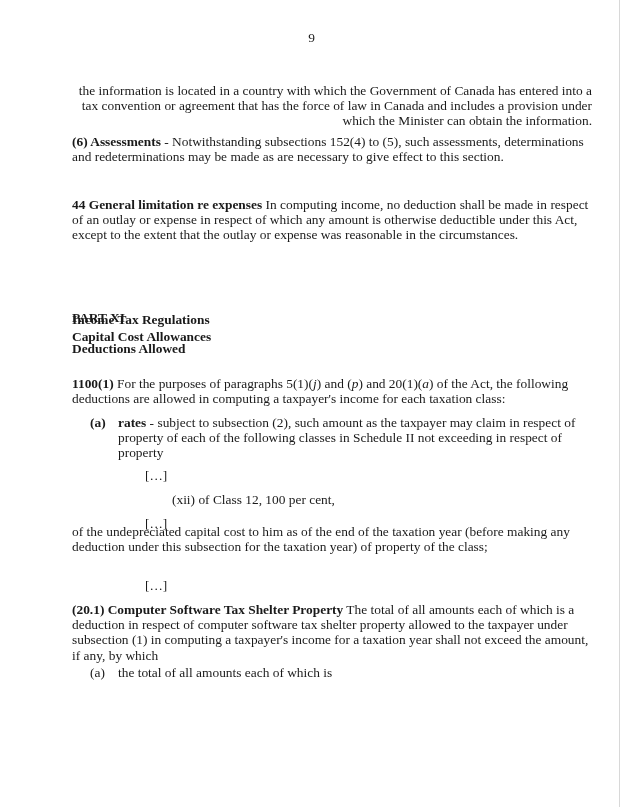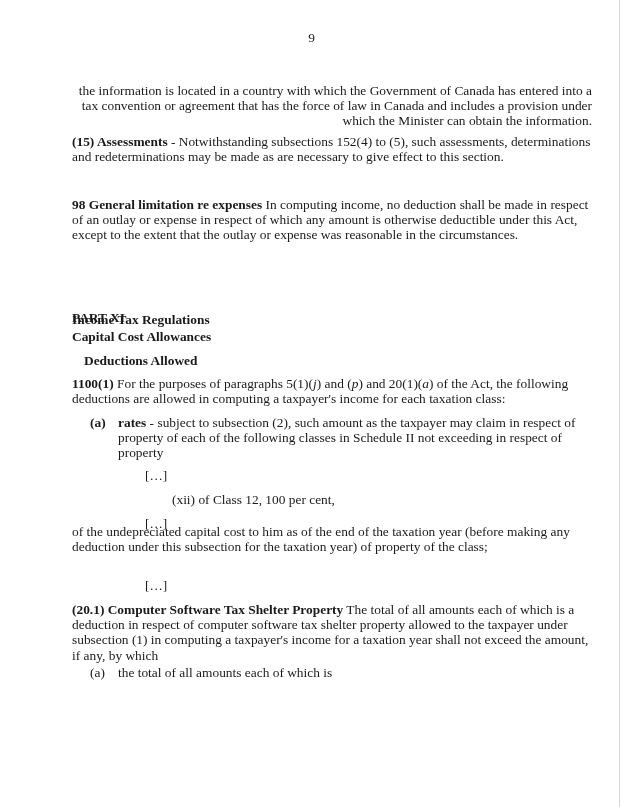--- a/index.html
+++ b/index.html
@@ -53,28 +53,28 @@
   </style>
 </head>
 <body>
 
 <div class="page-edge"></div>
 
 <p class="page-number">9</p>
 
 <p class="abs" style="top:83px;text-align:right;">the information is located in a country with which the Government of Canada has entered into a tax convention or agreement that has the force of law in Canada and includes a provision under which the Minister can obtain the information.</p>
 
-<p class="abs" style="top:134px;"><b>(15) Assessments</b><span> - </span><span>Notwithstanding subsections 152(4) to (5), such assessments, determinations and redeterminations may be made as are necessary to give effect to this section.</span></p>
+<p class="abs" style="top:134px;"><b>(6) Assessments</b><span> - </span><span>Notwithstanding subsections 152(4) to (5), such assessments, determinations and redeterminations may be made as are necessary to give effect to this section.</span></p>
 
-<p class="abs" style="top:197px;"><b>98 General limitation re expenses</b><span> In computing income, no deduction shall be made in respect of an outlay or expense in respect of which any amount is otherwise deductible under this Act, except to the extent that the outlay or expense was reasonable in the circumstances.</span></p>
+<p class="abs" style="top:197px;"><b>44 General limitation re expenses</b><span> In computing income, no deduction shall be made in respect of an outlay or expense in respect of which any amount is otherwise deductible under this Act, except to the extent that the outlay or expense was reasonable in the circumstances.</span></p>
 
 <p class="abs bold" style="top:276px;margin-top:36px;">Income Tax Regulations</p>
 <p class="abs bold" style="top:310px;">PART XI</p>
 <p class="abs bold" style="top:329px;">Capital Cost Allowances</p>
-<p class="abs bold" style="top:353px;margin-left:12px;">Deductions Allowed</p>
+<p class="abs bold" style="top:341px;">Deductions Allowed</p>
 
 <p class="abs" style="top:376px;"><b>1100(1)</b><span> For the purposes of paragraphs 5(1)(</span><i>j</i><span>) and (</span><i>p</i><span>) and 20(1)(</span><i>a</i><span>) of the Act, the following deductions are allowed in computing a taxpayer's income for each taxation class:</span></p>
 
 <div class="item-row" style="top:415px;">
   <span class="item-label bold">(a)</span>
   <span class="item-body"><b>rates</b><span> - </span><span>subject to subsection (2), such amount as the taxpayer may claim in respect of property of each of the following classes in Schedule II not exceeding in respect of property</span></span>
 </div>
 
 <p class="ellipsis" style="top:468px;">[…]</p>
 <p class="indent-line" style="top:492px;margin-left:27px;">(xii) of Class 12, 100 per cent,</p>

